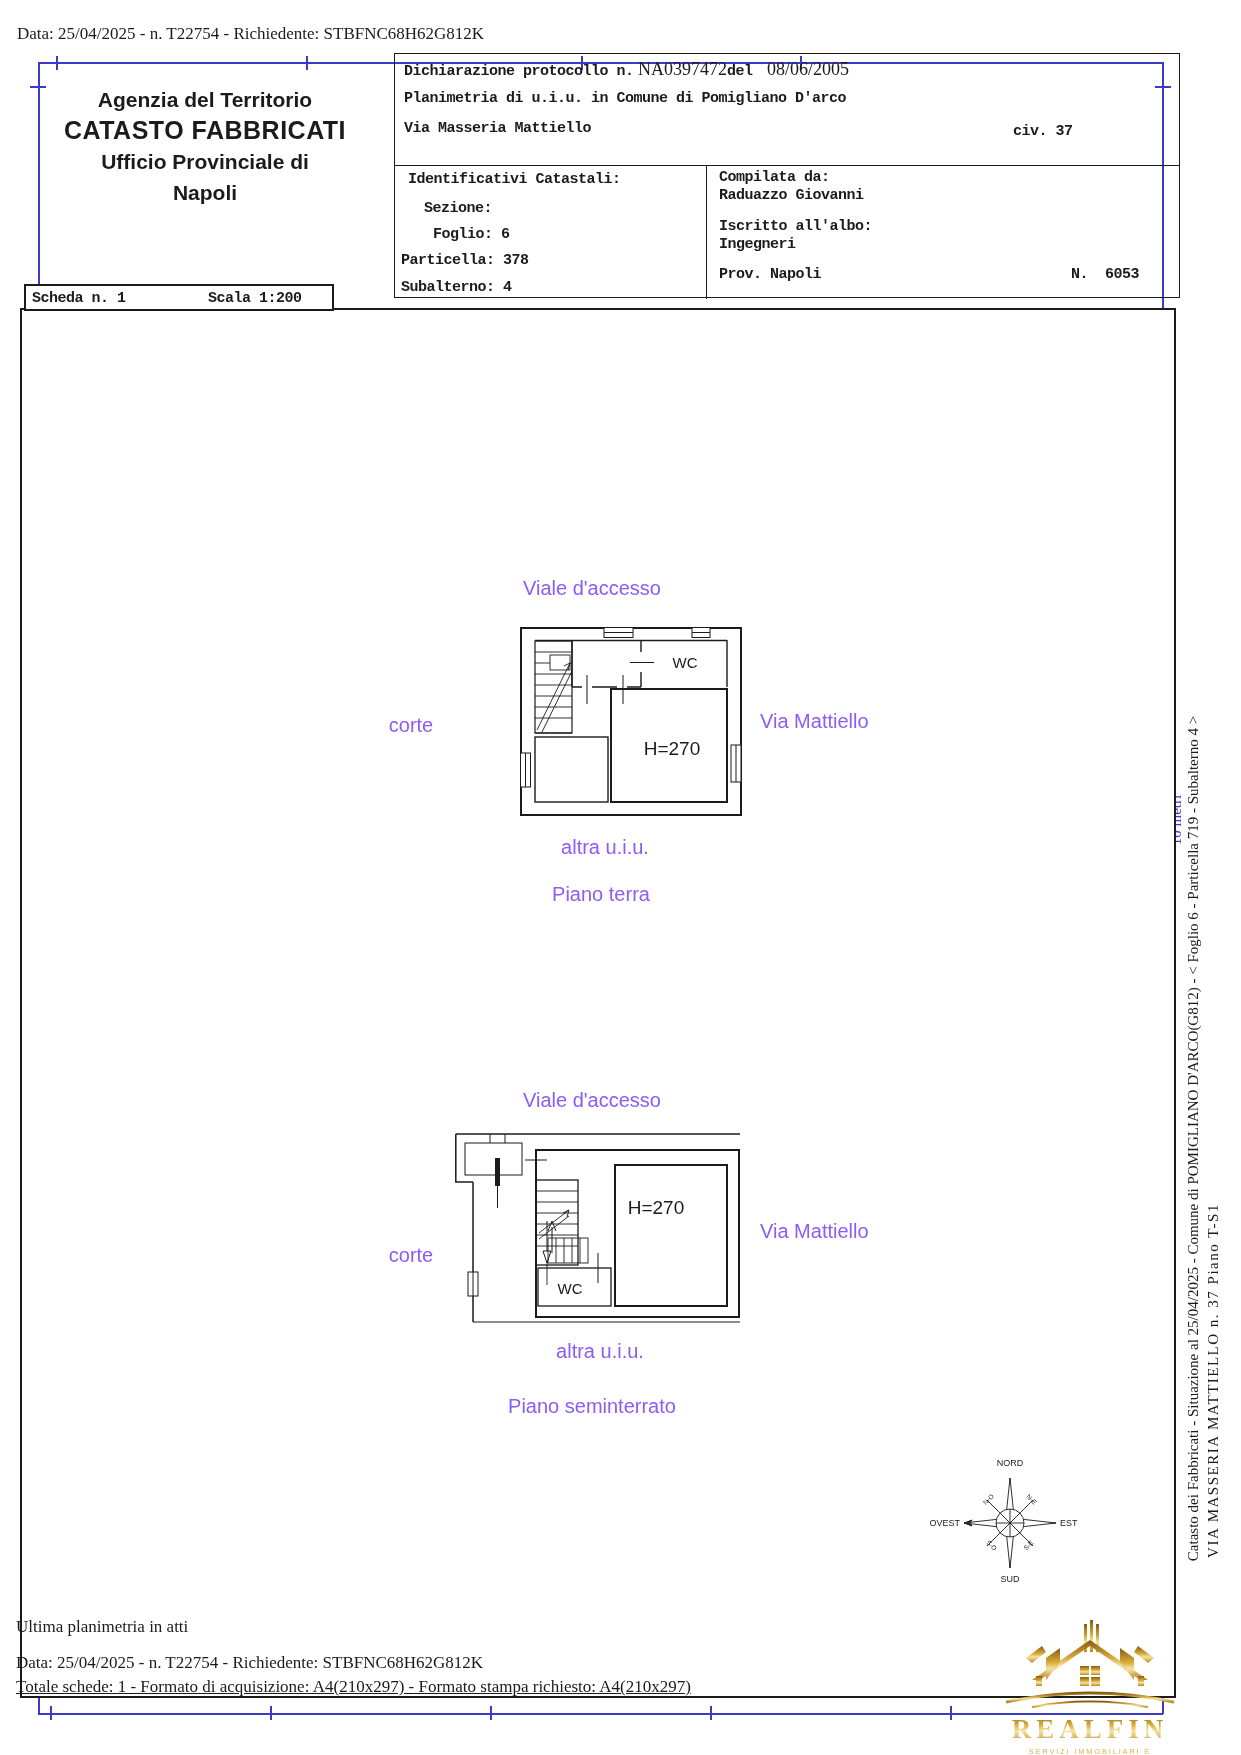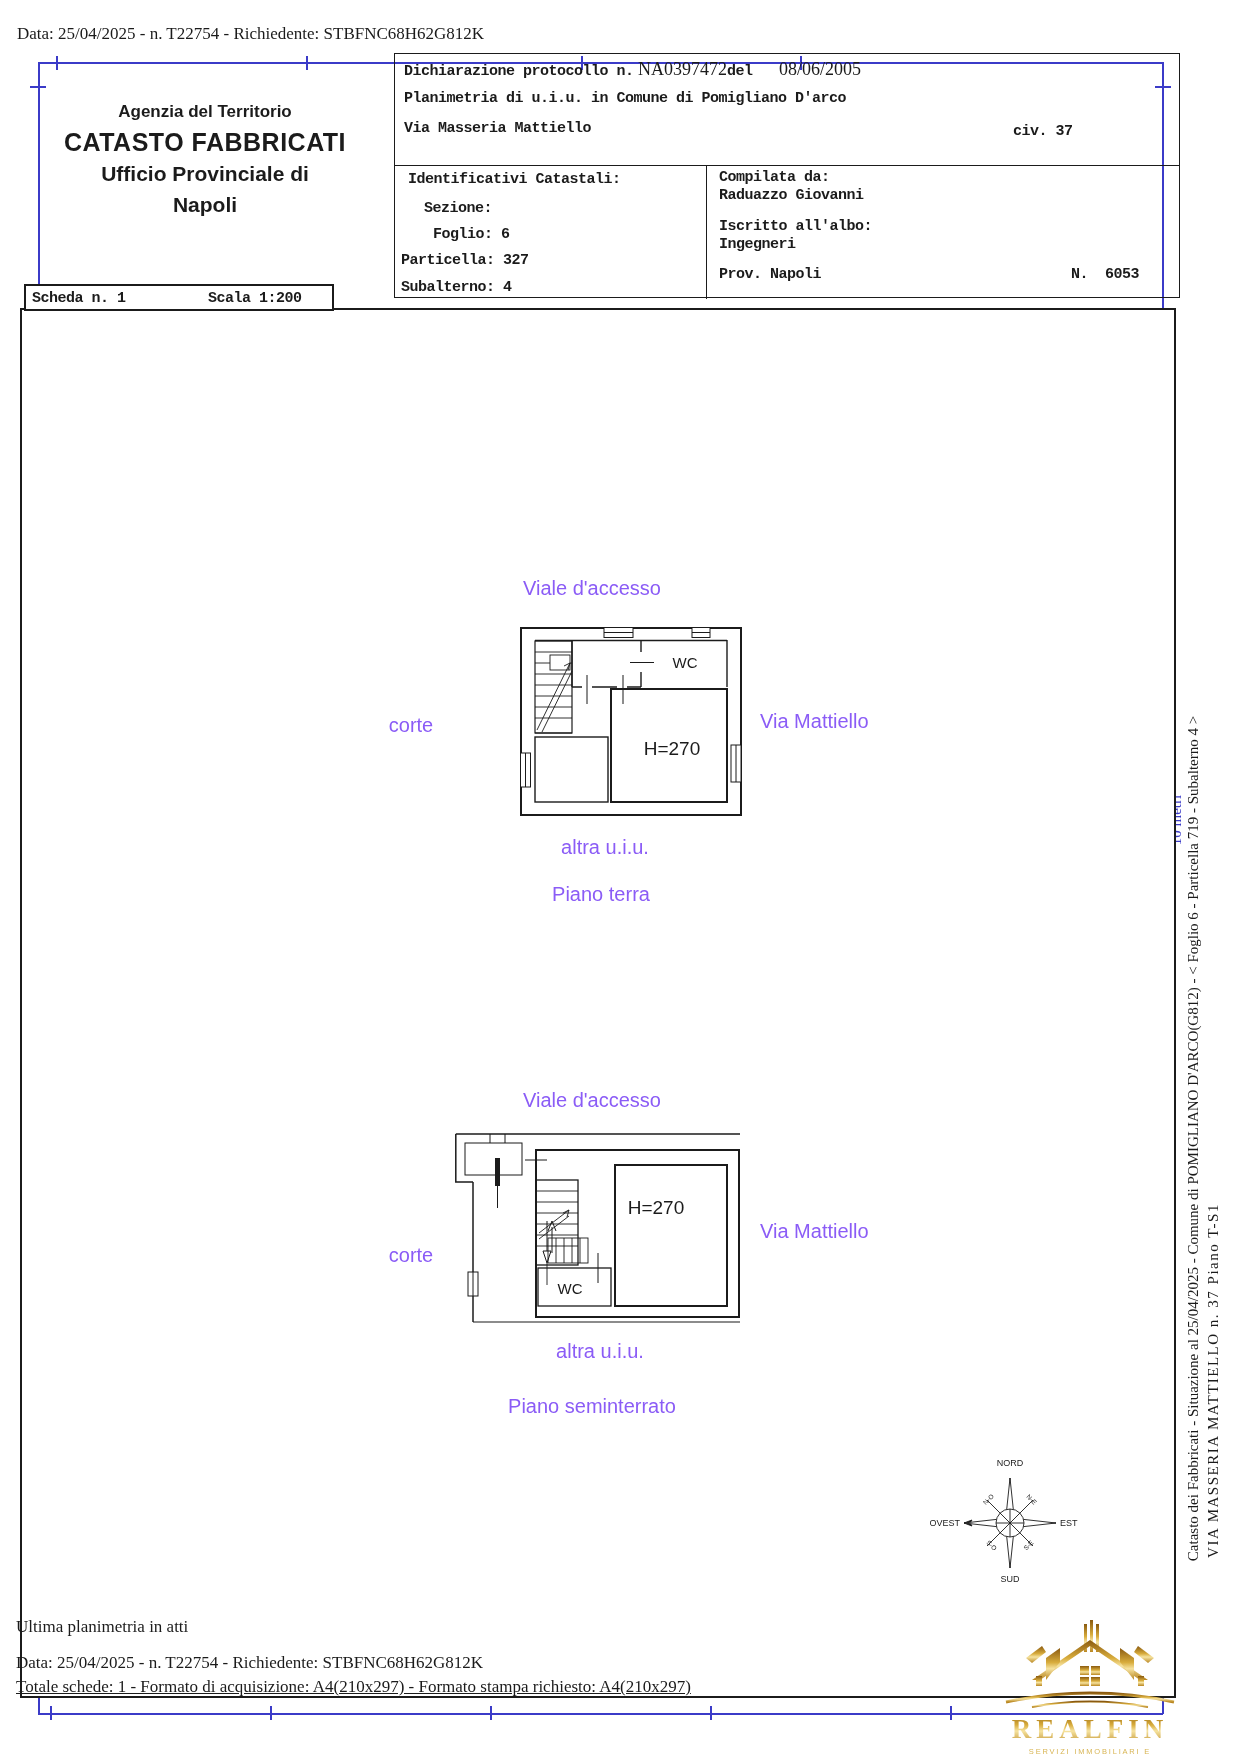--- a/index.html
+++ b/index.html
@@ -12,21 +12,21 @@
   .blue-line{position:absolute;background:#3b3bc8;}
   .blue-tick-v{position:absolute;width:1.5px;height:14px;background:#3b3bc8;}
   .blue-tick-h{position:absolute;width:16px;height:1.5px;background:#3b3bc8;}
   .xmark{position:absolute;width:14px;height:14px;}
   .xmark:before,.xmark:after{content:"";position:absolute;left:6px;top:-1px;width:2px;height:16px;background:#3b3bc8;}
   .xmark:before{transform:rotate(35deg);}
   .xmark:after{transform:rotate(-35deg);}
   
   .datatop{position:absolute;left:17px;top:24px;font-size:17px;}
   .agency{position:absolute;left:40px;top:84px;width:330px;text-align:center;font-weight:bold;line-height:31px;}
-  .agency .l1{font-size:17px;margin-top:12px;}
+  .agency .l1{font-size:21px;}
   .agency .l2{font-size:25px;letter-spacing:0.5px;}
   .agency .l3{font-size:21px;}
   .agency .l4{font-size:21px;}
   .hdrbox{position:absolute;left:394px;top:53px;width:786px;height:245px;border:1.5px solid #1b1b1b;box-sizing:border-box;}
   .hdr-top{position:absolute;left:0;top:0;width:100%;height:112px;border-bottom:1px solid #1b1b1b;box-sizing:border-box;}
   .hdr-divider{position:absolute;left:311px;top:112px;width:1px;height:133px;background:#1b1b1b;}
   .fs15{font-size:15px;}
   .fs17{font-size:18px;}
   .schedabox{position:absolute;left:24px;top:284px;width:310px;height:27px;border:2px solid #1b1b1b;box-sizing:border-box;background:#fff;z-index:3;}
   .bigbox{position:absolute;left:20px;top:308px;width:1156px;height:1390px;border:2px solid #1b1b1b;box-sizing:border-box;background:#fff;}
@@ -81,32 +81,32 @@
     <div class="l2">CATASTO FABBRICATI</div>
     <div class="l3">Ufficio Provinciale di</div>
     <div class="l4">Napoli</div>
   </div>
 
   <div class="hdrbox">
     <div class="hdr-top">
       <div class="abs" style="left:9px;top:5px;">
         <span class="mono fs15">Dichiarazione protocollo n.</span>
         <span class="serif fs17">NA0397472</span><span class="mono fs15">del</span>
-        <span class="serif fs17" style="margin-left:22px;">08/06/2005</span>
+        <span class="serif fs17" style="margin-left:10px;">08/06/2005</span>
       </div>
       <div class="abs mono fs15" style="left:9px;top:36px;">Planimetria di u.i.u. in Comune di Pomigliano D'arco</div>
       <div class="abs mono fs15" style="left:9px;top:66px;">Via Masseria Mattiello</div>
       <div class="abs mono fs15" style="left:618px;top:69px;">civ. 37</div>
     </div>
     <div class="hdr-divider"></div>
 
     <div class="abs mono fs15" style="left:13px;top:117px;">Identificativi Catastali:</div>
     <div class="abs mono fs15" style="left:29px;top:146px;text-align:center;">Sezione:</div>
     <div class="abs mono fs15" style="left:38px;top:172px;">Foglio: 6</div>
-    <div class="abs mono fs15" style="left:6px;top:198px;">Particella: 327</div>
+    <div class="abs mono fs15" style="left:6px;top:198px;">Particella: 378</div>
     <div class="abs mono fs15" style="left:6px;top:225px;">Subalterno: 4</div>
 
     <div class="abs mono fs15" style="left:324px;top:115px;">Compilata da:</div>
     <div class="abs mono fs15" style="left:324px;top:133px;">Raduazzo Giovanni</div>
     <div class="abs mono fs15" style="left:324px;top:164px;">Iscritto all'albo:</div>
     <div class="abs mono fs15" style="left:324px;top:182px;">Ingegneri</div>
     <div class="abs mono fs15" style="left:324px;top:212px;">Prov. Napoli</div>
     <div class="abs mono fs15" style="left:676px;top:212px;white-space:pre;">N.  6053</div>
   </div>
 

